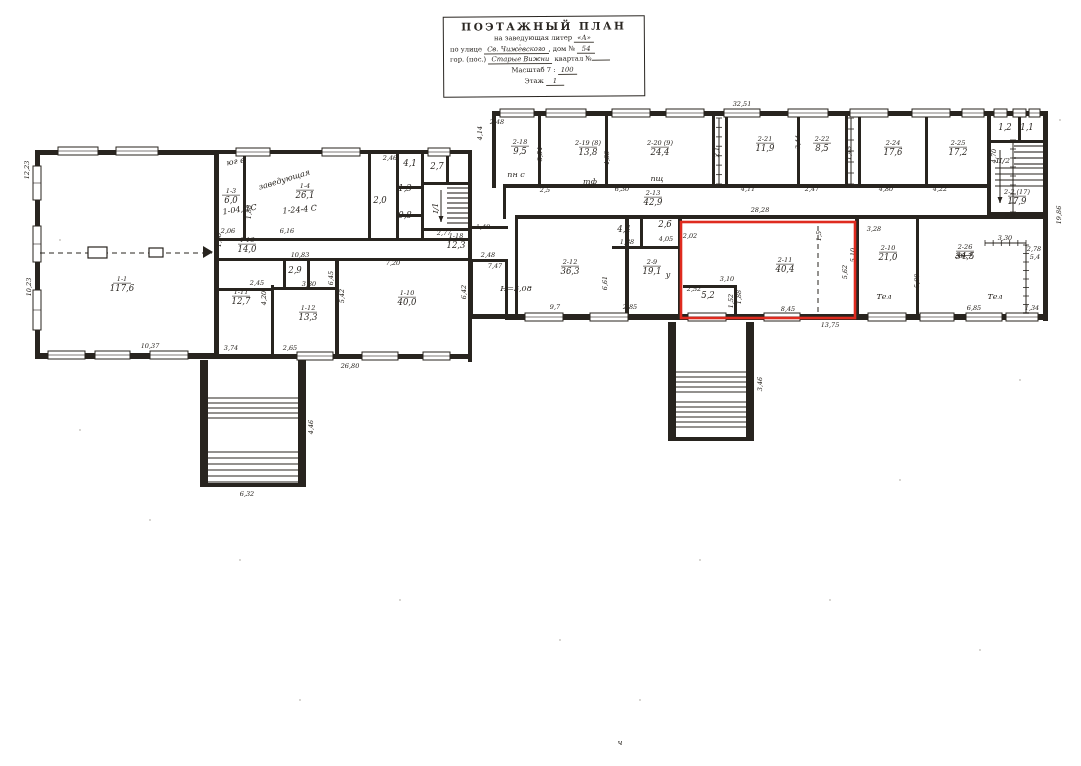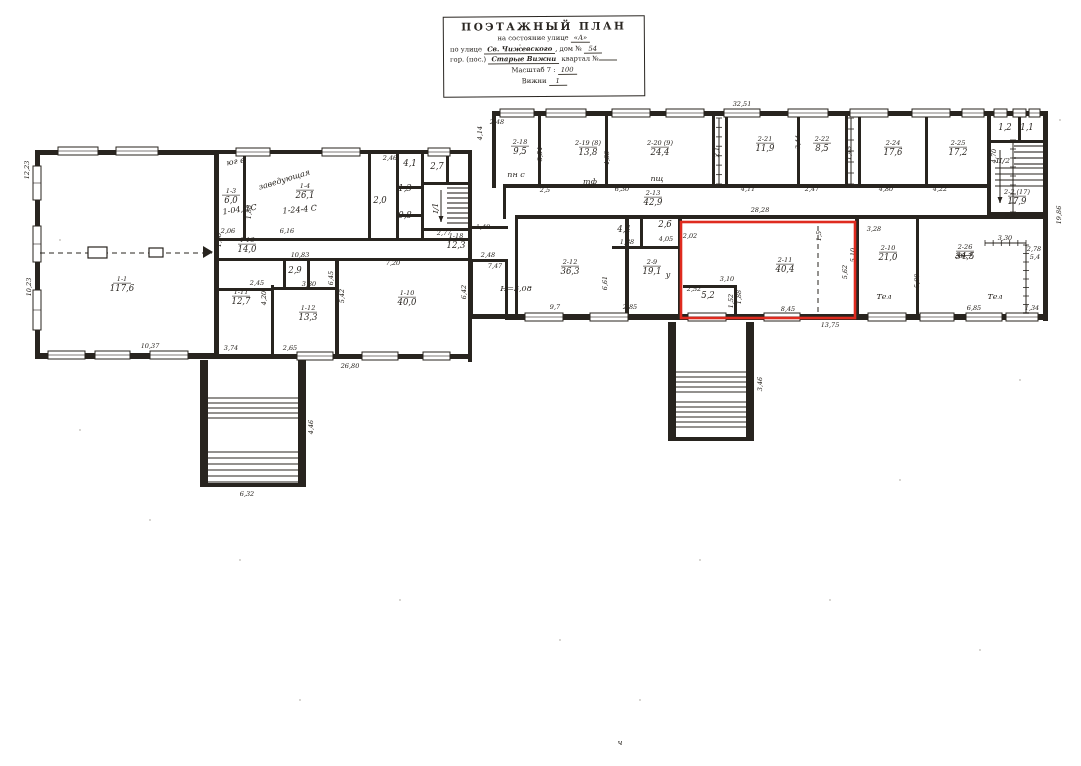--- a/index.html
+++ b/index.html
@@ -12,21 +12,21 @@
   .pl-area{font:italic 8.5px "DejaVu Serif",serif;}
   .pl-dim{font:italic 6.5px "DejaVu Serif",serif;}
   .pl-hand{font:italic 8px "DejaVu Serif",serif;}
   
   .tb{position:absolute;left:443px;top:16px;width:202px;height:81px;border:1.6px solid #2a2622;
       padding:3px 6px 2px;box-sizing:border-box;transform:rotate(-0.4deg);color:#2a2622;}
   .tb-title{text-align:center;font-weight:bold;font-size:10.5px;letter-spacing:2.4px;white-space:nowrap;}
   .tb-row{font-size:6.8px;display:flex;align-items:baseline;margin-top:1.8px;white-space:nowrap;}
   .tb-center{justify-content:center;}
   .hv{font-style:italic;border-bottom:0.8px solid #4a463f;padding:0 3px;min-width:12px;text-align:center;}
-  .hv-wide{min-width:58px;font-weight:bold;}
+  .hv-wide{min-width:58px;}
 </style>
 </head>
 <body>
 
 <div id="page">
 
   <svg id="plan" width="1081" height="766" viewBox="0 0 1081 766">
       <g>
         <rect x="35" y="150" width="184" height="5" fill="#28241f"></rect>
         <rect x="35" y="150" width="5" height="208" fill="#28241f"></rect>
@@ -437,37 +437,37 @@
         <circle cx="640" cy="700" r="0.9" fill="#c6c3be"></circle>
         <circle cx="60" cy="240" r="0.9" fill="#c6c3be"></circle>
         <circle cx="1060" cy="120" r="0.9" fill="#c6c3be"></circle>
         <circle cx="520" cy="45" r="0.9" fill="#c6c3be"></circle>
       </g>
     </svg>
 
   <div class="tb">
     <div class="tb-title">ПОЭТАЖНЫЙ ПЛАН</div>
     <div class="tb-row tb-center">
-      <span>на состояние улице</span>&nbsp;
+      <span>на заведующая литер</span>&nbsp;
       <span class="hv">«А»</span>
     </div>
     <div class="tb-row">
       <span>по улице</span>&nbsp;
       <span class="hv hv-wide">Св. Чижевского</span>
       <span>, дом №</span>&nbsp;
       <span class="hv">54</span>
     </div>
     <div class="tb-row">
       <span>гор. (пос.)</span>&nbsp;
       <span class="hv hv-wide">Старые Вижни</span>&nbsp;
       <span>квартал №</span>
       <span class="hv"></span>
     </div>
     <div class="tb-row tb-center">
       <span>Масштаб 7 :</span>&nbsp;
       <span class="hv">100</span>
     </div>
     <div class="tb-row tb-center">
-      <span>Вижни</span>&nbsp;
+      <span>Этаж</span>&nbsp;
       <span class="hv">1</span>
     </div>
   </div>
 </div>
 
 </body></html>

